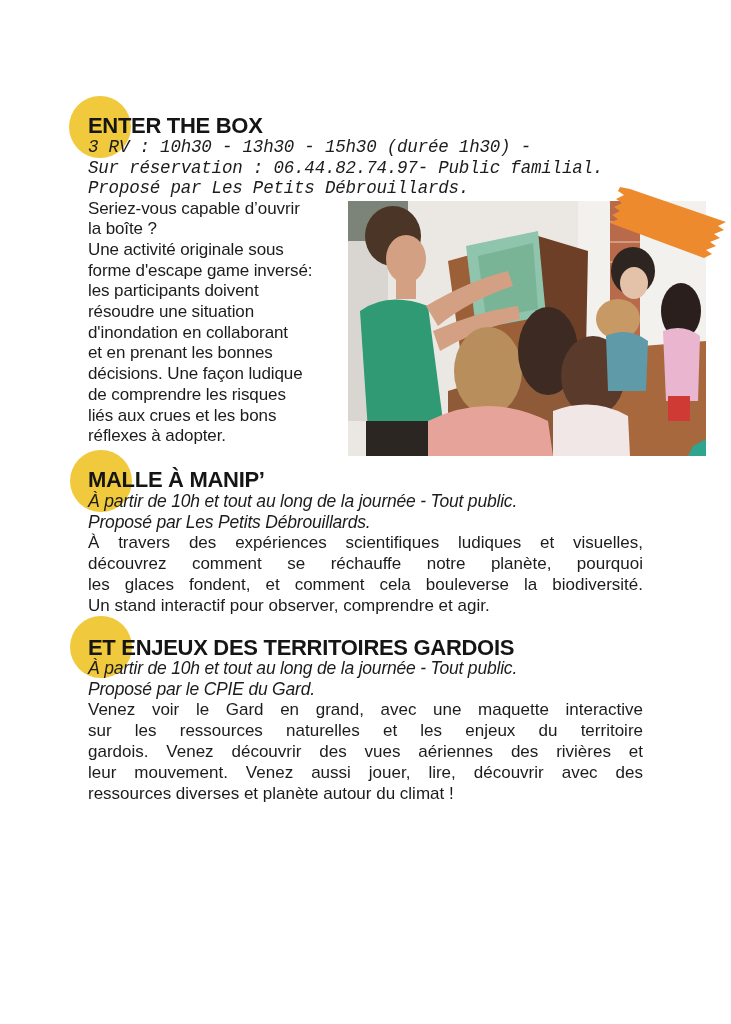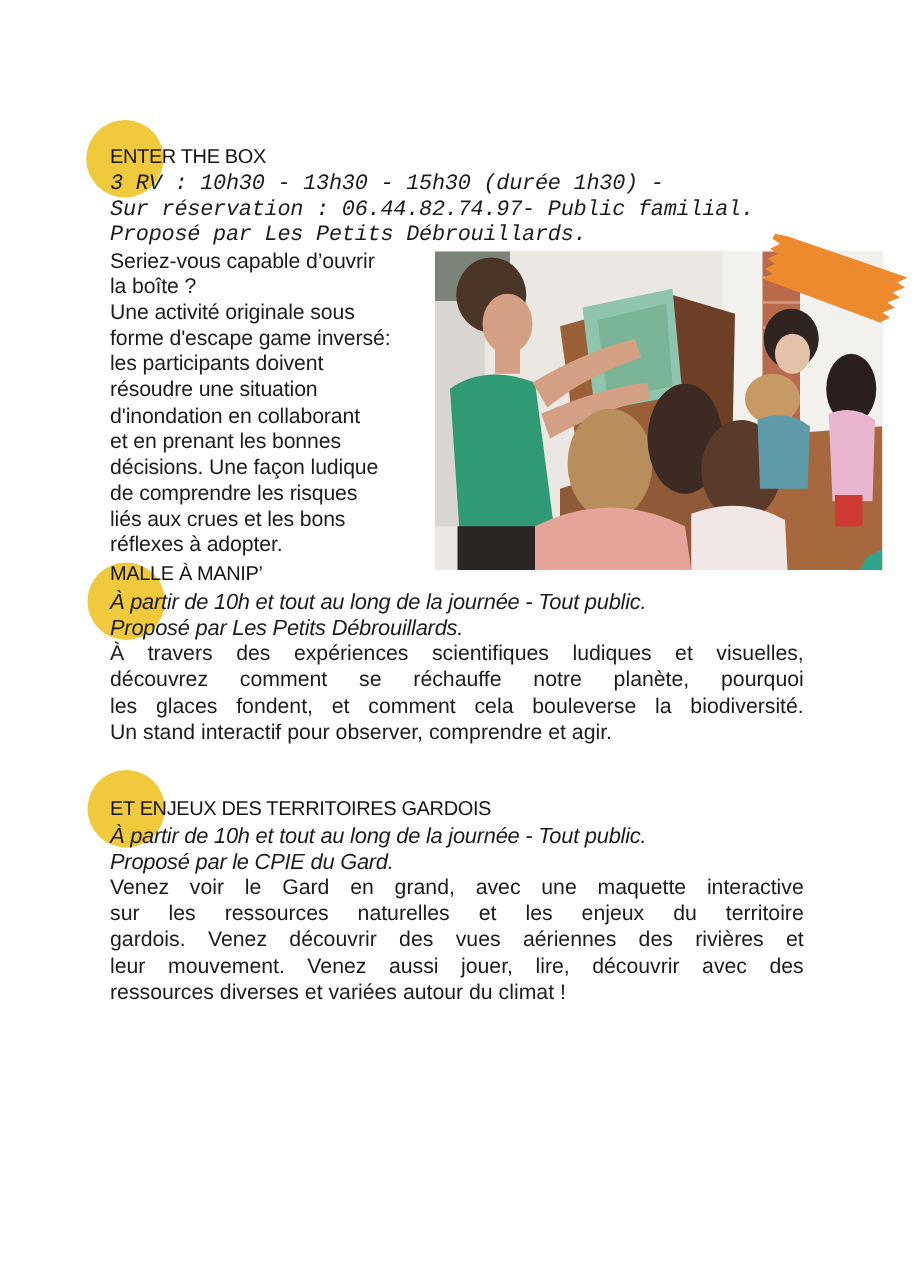--- a/index.html
+++ b/index.html
@@ -22,22 +22,22 @@
     border-radius: 50%;
     background: #f0c93c;
     z-index: 0;
   }
   .section {
     position: absolute;
     left: 88px;
     z-index: 1;
   }
   .title {
-    font-weight: normal;
-    font-size: 16px;
+    font-weight: bold;
+    font-size: 22px;
     line-height: 24px;
     letter-spacing: -0.3px;
     color: #151515;
     white-space: nowrap;
   }
   .meta {
     font-style: italic;
     font-size: 17.5px;
     line-height: 20.5px;
     letter-spacing: -0.2px;
@@ -158,21 +158,21 @@
     <rect x="320" y="195" width="22" height="25" fill="#cf3a34"></rect>
 
     <polygon points="345,245 358,238 358,255 340,255" fill="#2fa58e"></polygon>
   </svg>
 </div>
 
 <svg class="tape" viewBox="0 0 124 78" xmlns="http://www.w3.org/2000/svg">
   <path d="M14,3 L24,5 L120,38 L112,42 L118,46 L108,50 L114,54 L104,58 L110,62 L100,66 L106,70 L98,74 L4,39 L12,35 L6,31 L14,27 L8,23 L16,19 L10,15 L18,11 L12,7 Z" fill="#ee8a2e"></path>
 </svg>
 
-<div class="section" style="top:448px;">
+<div class="section" style="top:468px;">
   <div class="title">MALLE À MANIP’</div>
   <div style="margin-top:-1px;">
     <div class="meta">À partir de 10h et tout au long de la journée - Tout public.</div>
     <div class="meta">Proposé par Les Petits Débrouillards.</div>
   </div>
   <div class="justified">
     <span class="jl">À travers des expériences scientifiques ludiques et visuelles,</span>
     <span class="jl">découvrez comment se réchauffe notre planète, pourquoi</span>
     <span class="jl">les glaces fondent, et comment cela bouleverse la biodiversité.</span>
     <span class="jl last">Un stand interactif pour observer, comprendre et agir.</span>
@@ -183,15 +183,15 @@
   <div class="title">ET ENJEUX DES TERRITOIRES GARDOIS</div>
   <div style="margin-top:-2px;">
     <div class="meta">À partir de 10h et tout au long de la journée - Tout public.</div>
     <div class="meta">Proposé par le CPIE du Gard.</div>
   </div>
   <div class="justified">
     <span class="jl">Venez voir le Gard en grand, avec une maquette interactive</span>
     <span class="jl">sur les ressources naturelles et les enjeux du territoire</span>
     <span class="jl">gardois. Venez découvrir des vues aériennes des rivières et</span>
     <span class="jl">leur mouvement. Venez aussi jouer, lire, découvrir avec des</span>
-    <span class="jl last">ressources diverses et variées autour du climat !</span>
+    <span class="jl last">ressources diverses et planète autour du climat !</span>
   </div>
 </div>
 
 </body></html>

